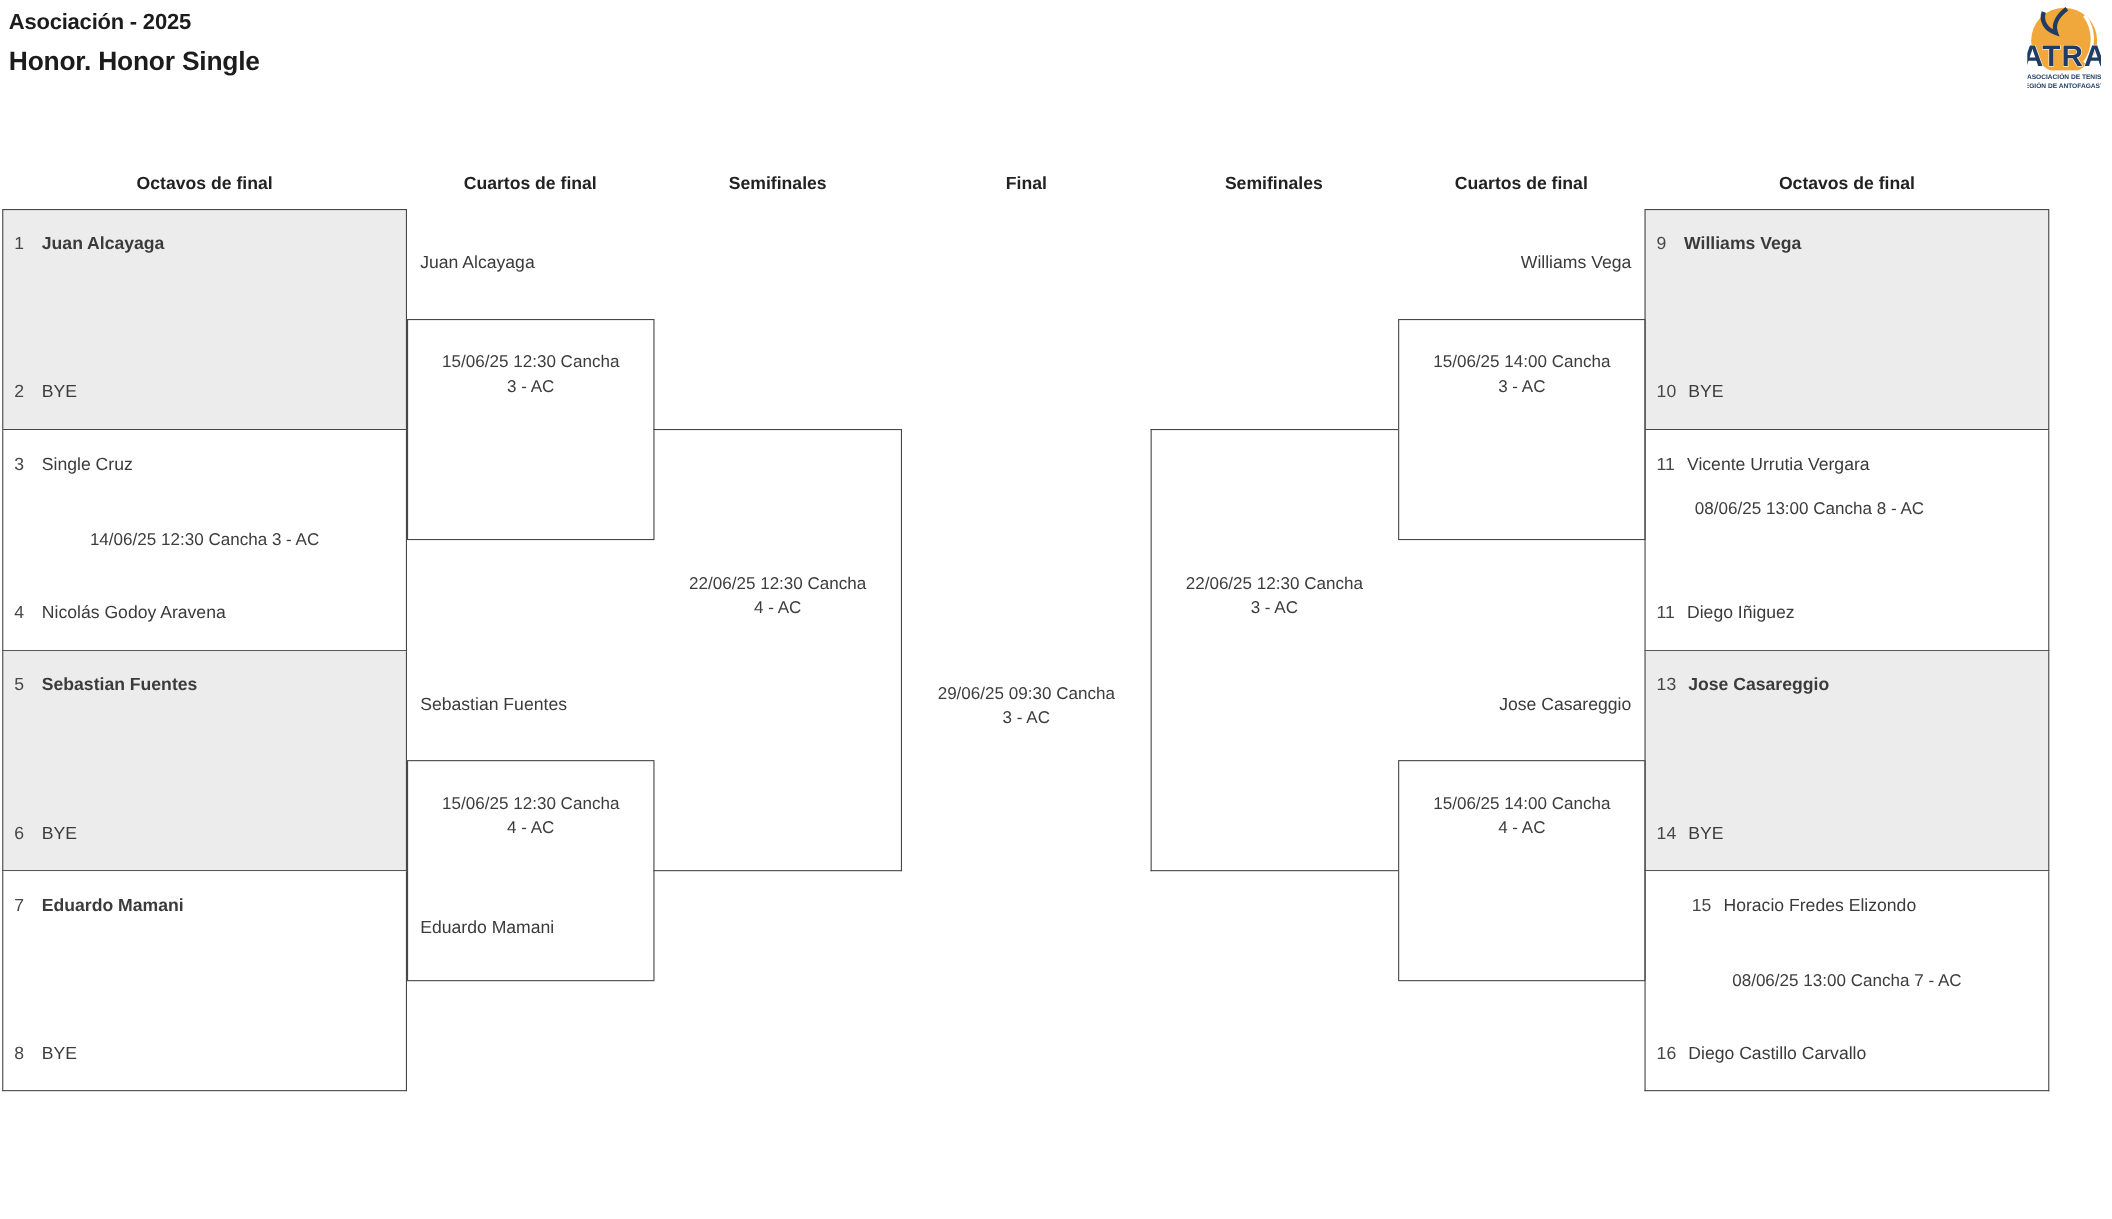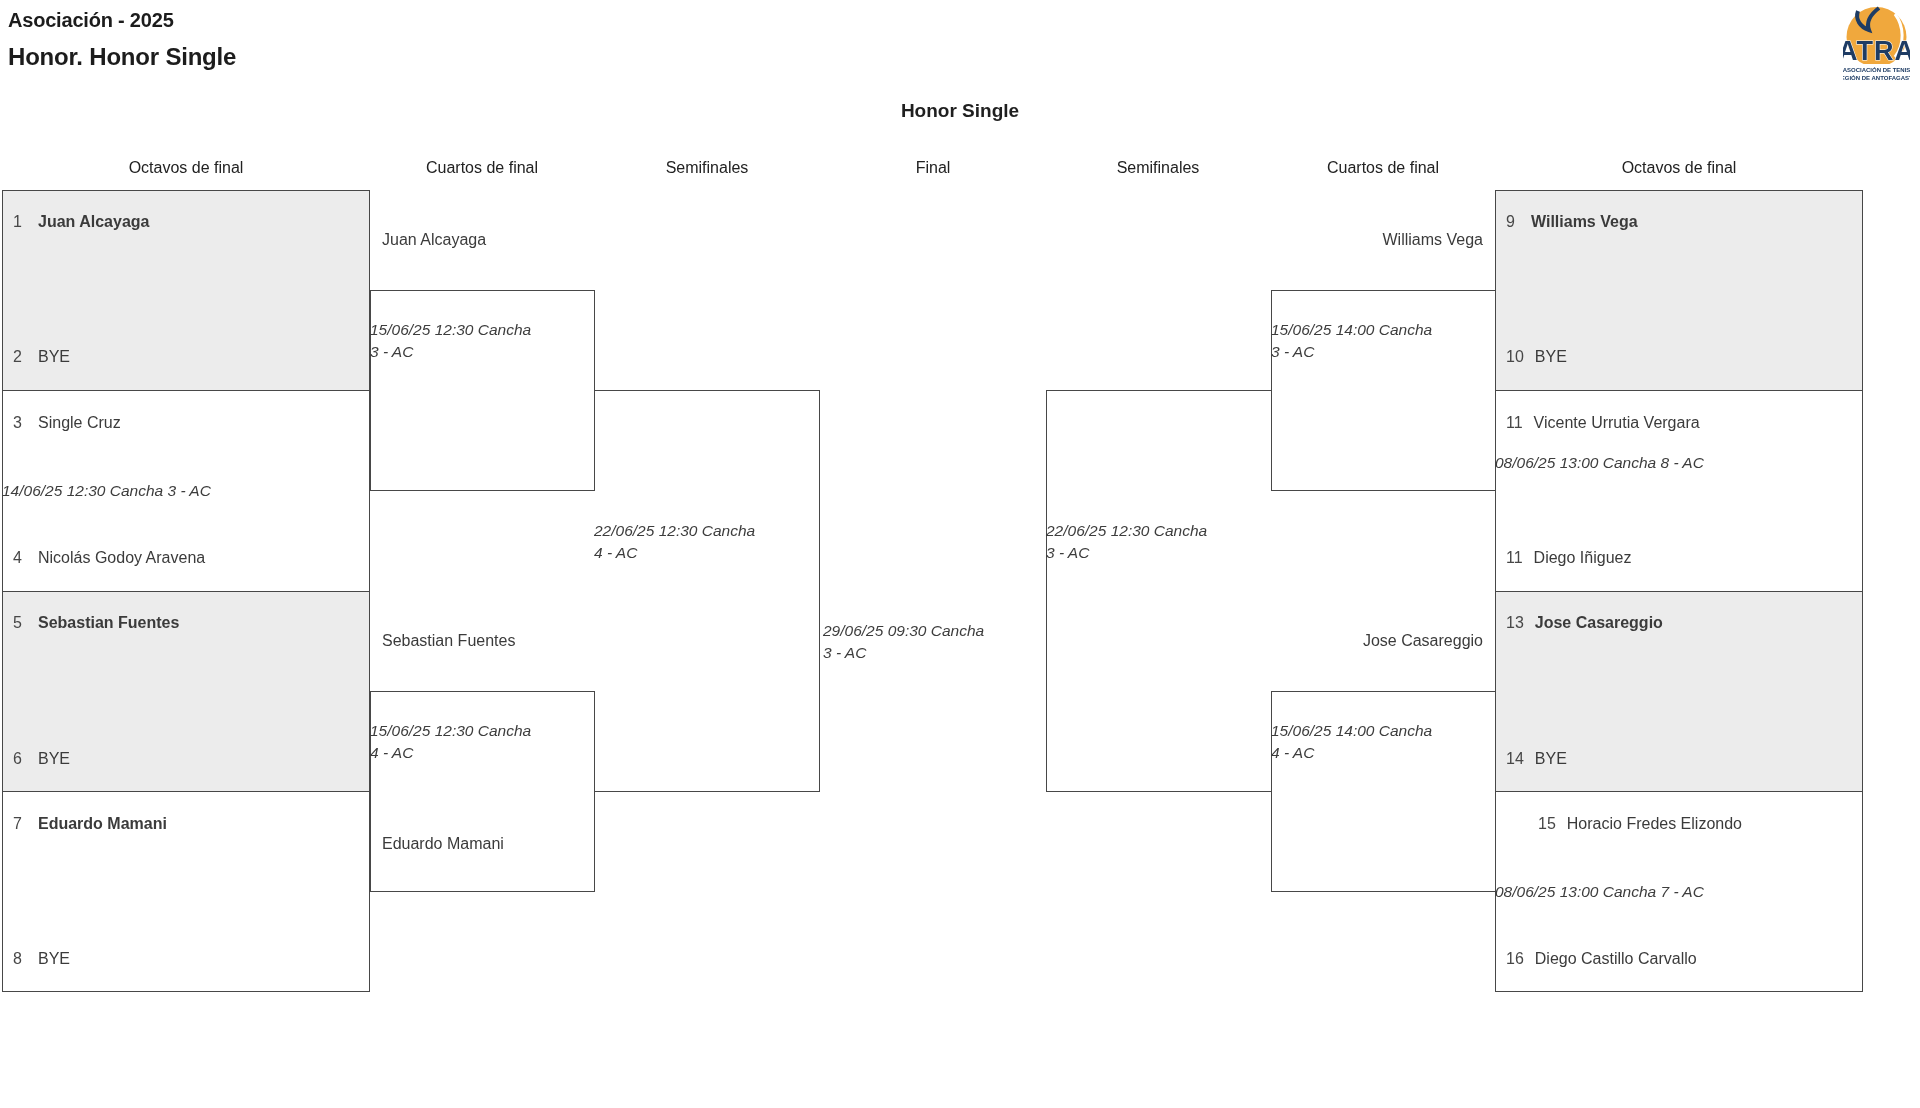--- a/index.html
+++ b/index.html
@@ -4,44 +4,43 @@
 <style>
   html,body { margin:0; padding:0; background:#ffffff; }
   #page {
     position:relative; width:1920px; height:1108px; overflow:hidden;
     font-family:"Liberation Sans", sans-serif; color:#3d3d3d; background:#ffffff;
   }
   .abs { position:absolute; }
   .title1 { left:8px; top:9px; font-size:20px; font-weight:700; color:#1c1c1c; letter-spacing:-0.2px; }
   .title2 { left:8px; top:43px; font-size:24px; font-weight:700; color:#1c1c1c; letter-spacing:-0.2px; }
   .bracket-title { left:0; right:0; top:100px; text-align:center; font-size:19px; font-weight:600; color:#1f1f1f; }
-  .round-header { top:158px; width:220px; text-align:center; font-size:16px; font-weight:400; color:#222222; line-height:20px; }
+  .round-header { top:158px; width:220px; text-align:center; font-size:16px; font-weight:700; color:#222222; line-height:20px; }
   .slot-box { box-sizing:border-box; border:1px solid #474747; background:#ffffff; }
   .slot-box.grey { background:#ececec; }
   .slot-box.no-top { border-top:none; }
   .match-box { box-sizing:border-box; border:1px solid #474747; background:transparent; }
   .sf-left  { box-sizing:border-box; border-top:1px solid #474747; border-right:1px solid #474747; border-bottom:1px solid #474747; }
   .sf-right { box-sizing:border-box; border-top:1px solid #474747; border-left:1px solid #474747; border-bottom:1px solid #474747; }
   .player { font-size:16px; line-height:20px; white-space:nowrap; color:#3d3d3d; }
   .player .seed { display:inline-block; min-width:14px; margin-right:11px; color:#474747; }
   .player .pname { color:#3b3b3b; }
   .player .pname.bold { font-weight:700; }
-  .sched { font-size:15.5px; line-height:22px; color:#3d3d3d; white-space:nowrap;font-style:italic; }
+  .sched { text-align:center; font-size:15.5px; line-height:22px; color:#3d3d3d; white-space:nowrap; }
   .participant { font-size:16px; line-height:20px; color:#3b3b3b; white-space:nowrap; }
   .participant.right { text-align:right; }
   .logo { left:1843px; top:3px; width:67px; height:80px; }
 </style>
 </head>
 <body>
 
 <div id="page">
 
   <div class="abs title1">Asociación - 2025</div>
   <div class="abs title2">Honor. Honor Single</div>
-  <div class="abs bracket-title">Honor Single</div>
 
   <div class="abs logo">
     <svg width="67" height="80" viewBox="0 0 67 80">
       <circle cx="33.5" cy="34" r="30" fill="#f0a83d"></circle>
       <path d="M36 5 C 28 11, 23 19, 26 27 C 17 24, 12 16, 15 8" fill="none" stroke="#1e3c64" stroke-width="4"></path>
       <path d="M52 11 C 61 23, 62 41, 52 54" fill="none" stroke="#ffffff" stroke-width="3"></path>
       <rect x="2" y="61" width="63" height="18" fill="#ffffff"></rect>
       <text x="33.5" y="57" text-anchor="middle" font-size="27" font-weight="800" letter-spacing="1" fill="#1e3c64" stroke="#ffffff" stroke-width="1" paint-order="stroke">ATRA</text>
       <text x="33.5" y="69" text-anchor="middle" font-size="6" font-weight="700" fill="#1e3c64">ASOCIACIÓN DE TENIS</text>
       <text x="33.5" y="77" text-anchor="middle" font-size="6" font-weight="700" fill="#1e3c64">REGIÓN DE ANTOFAGASTA</text>

